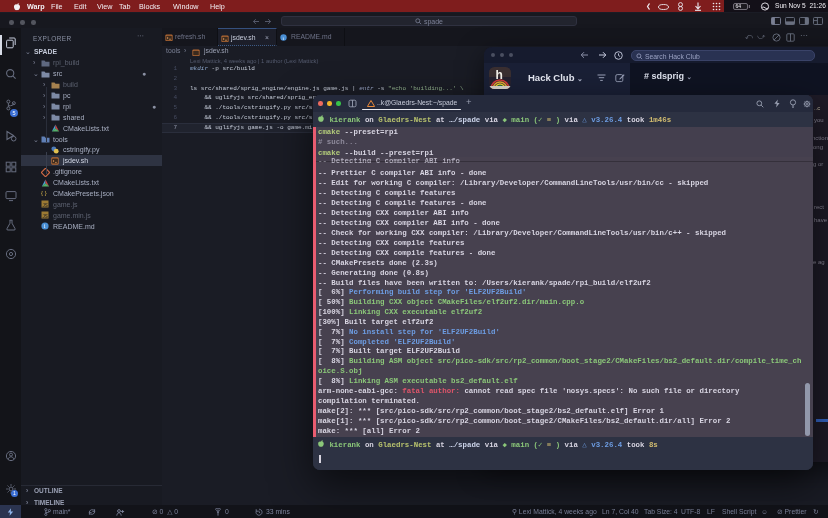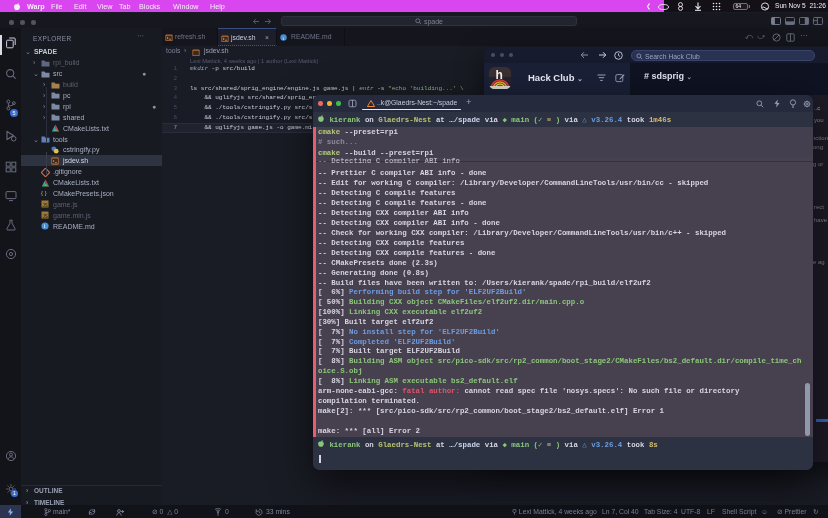--- a/index.html
+++ b/index.html
@@ -1,19 +1,19 @@
 <!DOCTYPE html>
 <html><head><meta charset="utf-8">
 <style>
   html,body{margin:0;padding:0}
   body{width:828px;height:518px;overflow:hidden;position:relative;background:#131018;
        font-family:"Liberation Sans",sans-serif;-webkit-font-smoothing:antialiased}
   .abs{position:absolute}
   
-  #menubar{position:absolute;left:0;top:0;width:664px;height:12px;background:#d946ef;color:#f1eff4;font-size:7.2px}
+  #menubar{position:absolute;left:0;top:0;width:724px;height:12px;background:#7f1d1d;color:#f1eff4;font-size:7.2px}
   #menubar span{position:absolute;top:1.5px;white-space:nowrap}
   
   #vscode{position:absolute;left:0;top:12px;width:828px;height:506px;background:#1a1c25}
   #vs-title{position:absolute;left:0;top:1px;width:828px;height:15px;background:#17181f}
   .tl-dot{position:absolute;top:7px;width:4.6px;height:4.6px;border-radius:50%;background:#53555e}
   #vs-search{position:absolute;left:281px;top:2.5px;width:296px;height:10.5px;border-radius:3px;background:#22242e;border:1px solid #2f3140;box-sizing:border-box;color:#7d8298;font-size:7px;text-align:center;line-height:9.5px}
   #vs-tabs{position:absolute;left:162px;top:16px;width:666px;height:18px;background:#15161d}
   .tab{position:absolute;top:0;height:18px;font-size:6.8px;color:#6e7388;background:#15161d;border-right:1px solid #0e0f14;box-sizing:border-box}
   .tab .lbl{position:absolute;top:5px}
   #vs-bc{position:absolute;left:162px;top:34px;width:666px;height:11px;font-size:6.8px;color:#7b8095}
@@ -544,20 +544,21 @@
     <div class="tl2" style="top:191px">[30%] Built target elf2uf2</div>
     <div class="tl2" style="top:200.5px">[  7%] <span class="bl">No install step for 'ELF2UF2Build'</span></div>
     <div class="tl2" style="top:210.5px">[  7%] <span class="bl">Completed 'ELF2UF2Build'</span></div>
     <div class="tl2" style="top:220px">[  7%] Built target ELF2UF2Build</div>
     <div class="tl2" style="top:230px">[  8%] <span class="g">Building ASM object src/pico-sdk/src/rp2_common/boot_stage2/CMakeFiles/bs2_default.dir/compile_time_ch</span></div>
     <div class="tl2" style="top:240px"><span class="g">oice.S.obj</span></div>
     <div class="tl2" style="top:250px">[  8%] <span class="g">Linking ASM executable bs2_default.elf</span></div>
     <div class="tl2" style="top:260px">arm-none-eabi-gcc: <span class="rd">fatal author:</span> cannot read spec file 'nosys.specs': No such file or directory</div>
     <div class="tl2" style="top:270px">compilation terminated.</div>
     <div class="tl2" style="top:280px">make[2]: *** [src/pico-sdk/src/rp2_common/boot_stage2/bs2_default.elf] Error 1</div>
+    <div class="tl2" style="top:289.5px">make[1]: *** [src/pico-sdk/src/rp2_common/boot_stage2/CMakeFiles/bs2_default.dir/all] Error 2</div>
     <div class="tl2" style="top:299.5px">make: *** [all] Error 2</div>
     <div id="warp-stripe"></div>
   </div>
   <div class="abs" style="left:0;top:342px;width:500px;height:33px;background:#2d3243"></div>
   <div class="tl2" style="top:344.5px"><svg width="7" height="8" viewBox="0 0 7 8" style="vertical-align:-1px">
         <path d="M3.6 1.8 C4.6 0.9 5.6 1.1 6 1.3 C5.9 2 5.5 2.4 4.9 2.6 Z" fill="#8bc779" transform="translate(-1,-0.6)"></path>
         <path d="M3.5 2.2 C2.2 1.6 0.8 2.5 0.8 4.3 C0.8 6 2 7.6 2.9 7.6 C3.3 7.6 3.4 7.4 3.8 7.4 C4.2 7.4 4.3 7.6 4.7 7.6 C5.6 7.6 6.7 6 6.7 4.4 C6.7 2.6 5.1 1.7 3.9 2.2 Z" fill="#8bc779" transform="translate(-0.6,-0.4) scale(0.95)"></path>
       </svg> <span class="g">kierank</span> on <span class="ol">Glaedrs-Nest</span> at <span class="pb">…/spade</span> via <span class="g">◆ main (✓ <span class="yl">≡</span> )</span> via <span class="bl">△ v3.26.4</span> took <span class="yl">8s</span></div>
   <div class="abs" style="left:6px;top:360px;width:1.6px;height:8px;background:#d8d5e0"></div>
   <div class="abs" style="left:492px;top:288px;width:5px;height:53px;border-radius:2.5px;background:#9298ab"></div>

